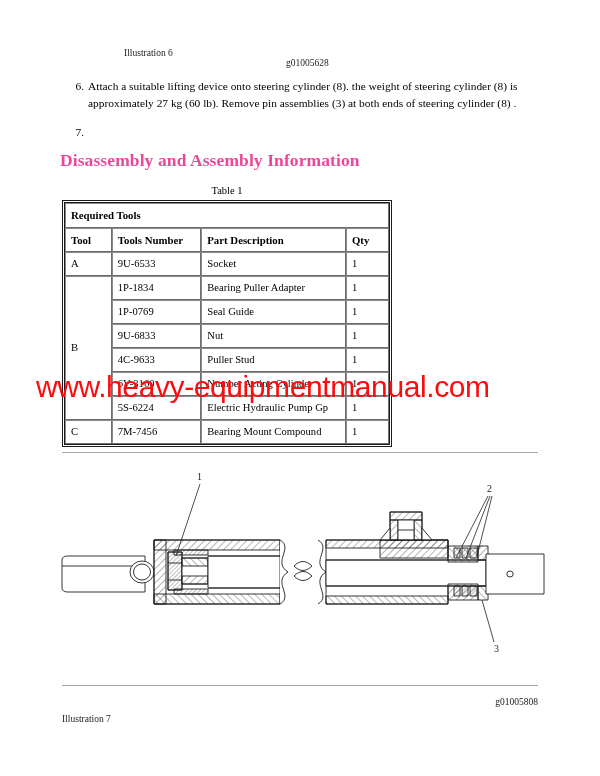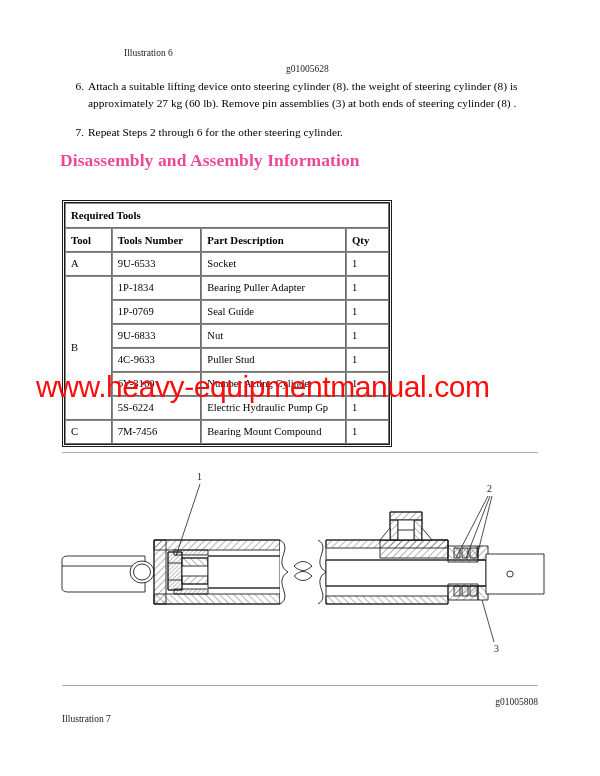--- a/index.html
+++ b/index.html
@@ -23,21 +23,21 @@
   .runhead {
     position: absolute;
     top: 48px;
     left: 88px;
     right: 62px;
     height: 14px;
     font-size: 9.5px;
     color: #1c1c1c;
   }
   .runhead .left  { position: absolute; left: 12px; top: 0; margin-left: 24px; }
-  .runhead .right { position: absolute; left: 198px; top: 16px; }
+  .runhead .right { position: absolute; left: 198px; top: 10px; }
 
   
   .steps {
     position: absolute;
     left: 62px;
     top: 78px;
     width: 476px;
   }
   .step {
     position: relative;
@@ -173,26 +173,26 @@
     <span class="right">g01005628</span>
   </div>
 
   <div class="steps">
     <div class="step">
       <span class="num">6.</span>
       <span class="body">Attach a suitable lifting device onto steering cylinder (8). the weight of steering cylinder (8) is approximately 27 kg (60 lb). Remove pin assemblies (3) at both ends of steering cylinder (8) .</span>
     </div>
     <div class="step">
       <span class="num">7.</span>
-      <span class="body">Repeat Steps 2 through 6 for the other steering cylinder.</span>
     </div>
   </div>
 
   <div class="section-heading">Disassembly and Assembly Information</div>
 
+  <div class="table-caption">Table 1</div>
 
   <table class="tools-table">
     <tbody>
       <tr>
         <td class="title-cell" colspan="4">Required Tools</td>
       </tr>
       <tr>
         <td class="hdr col-tool">Tool</td>
         <td class="hdr col-part">Tools Number</td>
         <td class="hdr col-desc">Part Description</td>

